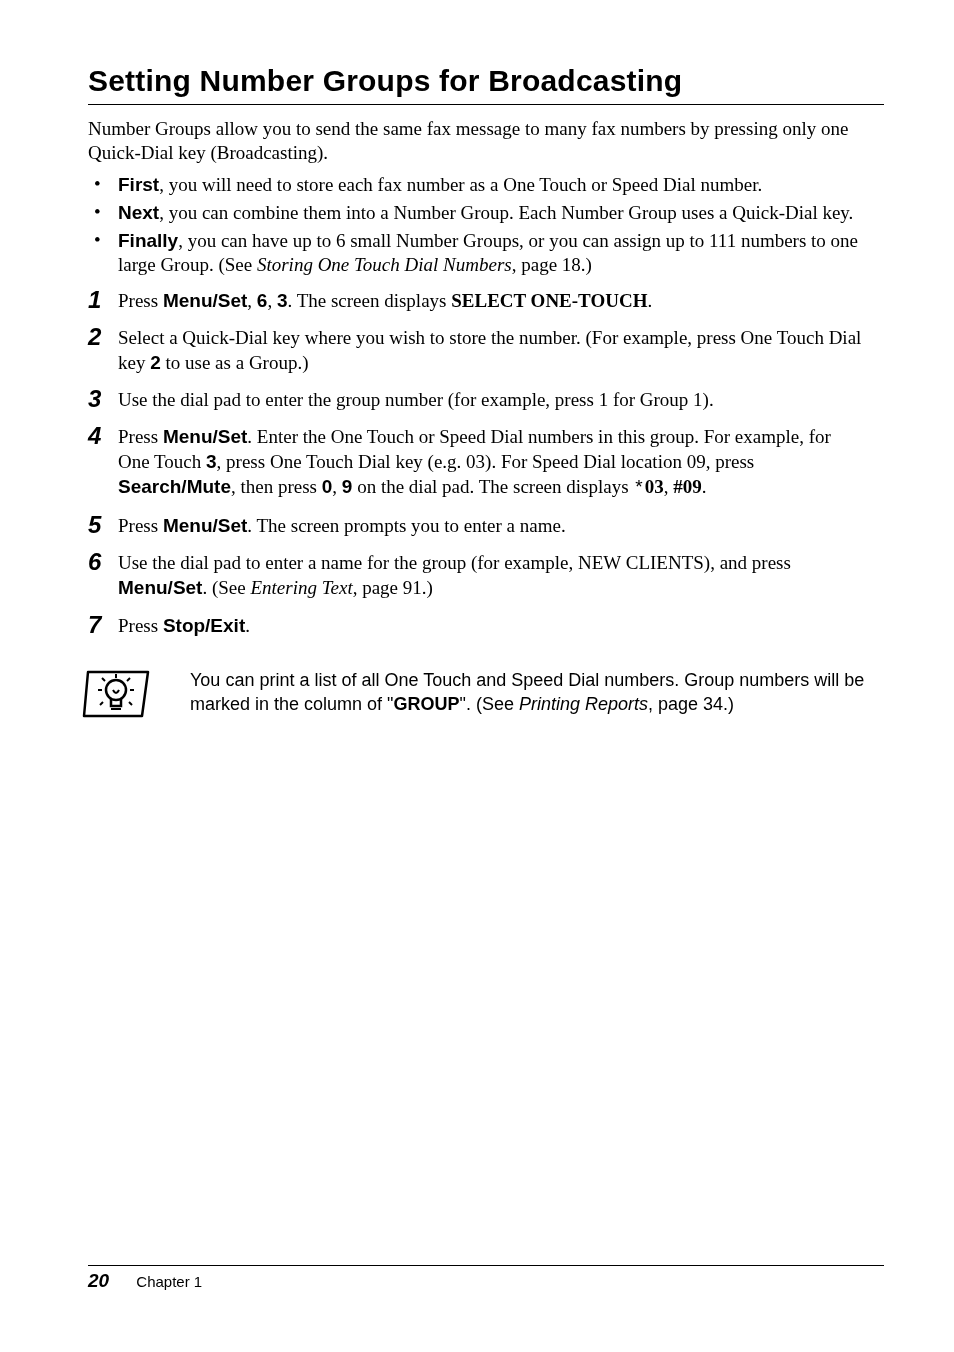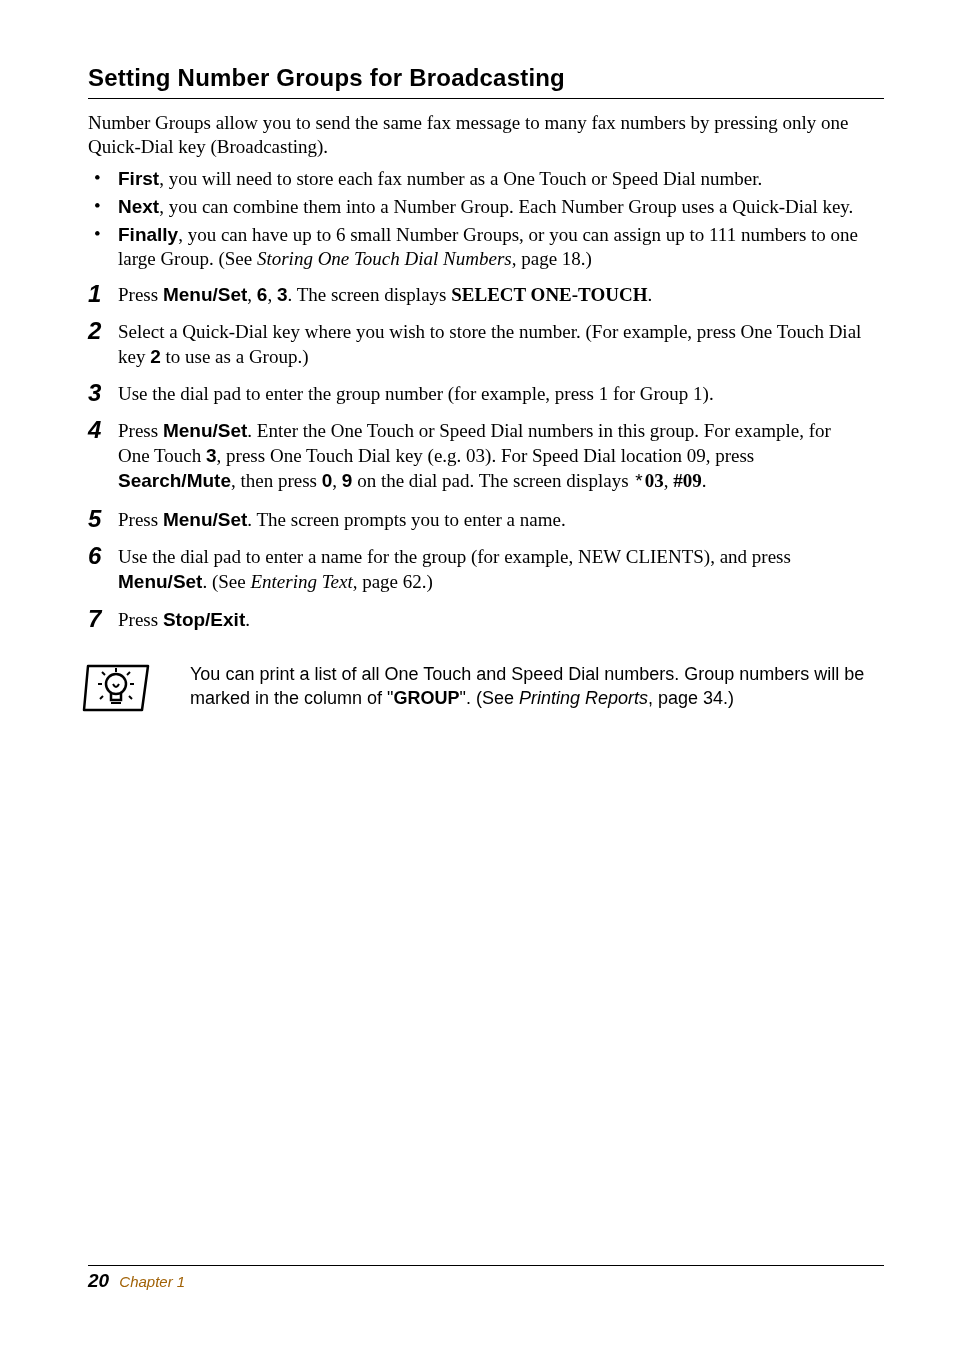--- a/index.html
+++ b/index.html
@@ -1,39 +1,39 @@
 <!DOCTYPE html>
 <html><head>
 <meta charset="utf-8">
 <style>
   * { margin: 0; padding: 0; box-sizing: border-box; }
   html, body { width: 954px; height: 1352px; background: #fff; font-family: "Times New Roman", Times, serif; color: #000; }
   .page { position: relative; width: 954px; height: 1352px; padding: 64px 70px 0 88px; }
-  .heading { font-family: Arial, Helvetica, sans-serif; font-size: 24px; font-weight: bold; letter-spacing: 0.2px; margin-bottom: 6px; }
+  .heading { font-family: Arial, Helvetica, sans-serif; font-size: 30px; font-weight: bold; letter-spacing: 0.2px; margin-bottom: 6px; }
   .rule { border: none; border-top: 1.2px solid #000; margin-bottom: 12px; }
   .para { font-size: 19px; line-height: 1.25; margin-bottom: 8px; }
   .bullets { list-style: none; margin: 0 0 10px 0; }
   .bullets li { position: relative; padding-left: 30px; font-size: 19px; line-height: 1.28; margin-bottom: 4px; }
   .bullets li::before { content: "•"; position: absolute; left: 6px; top: -1px; font-size: 19px; }
   .sans-b { font-family: Arial, Helvetica, sans-serif; font-weight: bold; }
   .serif-b { font-weight: bold; }
   .serif-i { font-style: italic; }
   .steps { list-style: none; margin-top: 6px; }
   .steps li { position: relative; padding-left: 30px; font-size: 19px; line-height: 1.32; margin-bottom: 12px; }
   .step-num { position: absolute; left: 0; top: -4px; font-family: Arial, Helvetica, sans-serif; font-weight: bold; font-style: italic; font-size: 24px; color: #000; }
   .step-num-inner { position: relative; z-index: 2; }
   .step4-wrap { display: flex; align-items: flex-start; gap: 48px; }
   .step4-text { flex: 1 1 auto; padding-right: 18px; }
   .lcd { flex: 0 0 auto; margin-top: 2px; border: 1.5px solid #000; border-radius: 9px; padding: 1px 10px 2px 10px; font-family: "Courier New", Courier, monospace; font-size: 21px; letter-spacing: 1px; white-space: pre; min-width: 238px; }
   .note-row { display: flex; align-items: flex-start; margin-top: 28px; }
   .note-icon { flex: 0 0 auto; margin-right: 36px; margin-left: -6px; }
   .note-text { flex: 1 1 auto; font-family: Arial, Helvetica, sans-serif; font-size: 18px; line-height: 1.35; padding-top: 2px; }
   .footer { position: absolute; left: 88px; right: 70px; bottom: 60px; border-top: 1px solid #000; padding-top: 4px; font-family: Arial, Helvetica, sans-serif; font-size: 15px; }
-  .footer .pg { font-weight: bold; font-style: italic; font-size: 19px; margin-right: 6px; }
-  .footer .chap { font-style: italic; color: #a16207; font-size: 15px; }
+  .footer .pg { font-weight: bold; font-style: italic; font-size: 19px; margin-right: 23px; }
+  .footer .chap { color: #000000; font-size: 15px; }
   .star { font-family: "Courier New", Courier, monospace; }
 </style>
 </head>
 <body>
 
 <div class="page">
 
   <h2 class="heading">Setting Number Groups for Broadcasting</h2>
   <hr class="rule">
 
@@ -76,21 +76,21 @@
       </div>
     </li>
 
     <li>
       <span class="step-num"><span class="step-num-inner">5</span></span>
       <span>Press </span><span class="sans-b">Menu/Set</span><span>. The screen prompts you to enter a name.</span>
     </li>
 
     <li>
       <span class="step-num"><span class="step-num-inner">6</span></span>
-      <span>Use the dial pad to enter a name for the group (for example, NEW CLIENTS), and press </span><span class="sans-b">Menu/Set</span><span>. (See </span><span class="serif-i">Entering Text</span><span>, page 62.)</span>
+      <span>Use the dial pad to enter a name for the group (for example, NEW CLIENTS), and press </span><span class="sans-b">Menu/Set</span><span>. (See </span><span class="serif-i">Entering Text</span><span>, page 91.)</span>
     </li>
 
     <li>
       <span class="step-num"><span class="step-num-inner">7</span></span>
       <span>Press </span><span class="sans-b">Stop/Exit</span><span>.</span>
     </li>
   </ol>
 
   <div class="note-row">
     <div class="note-icon">

